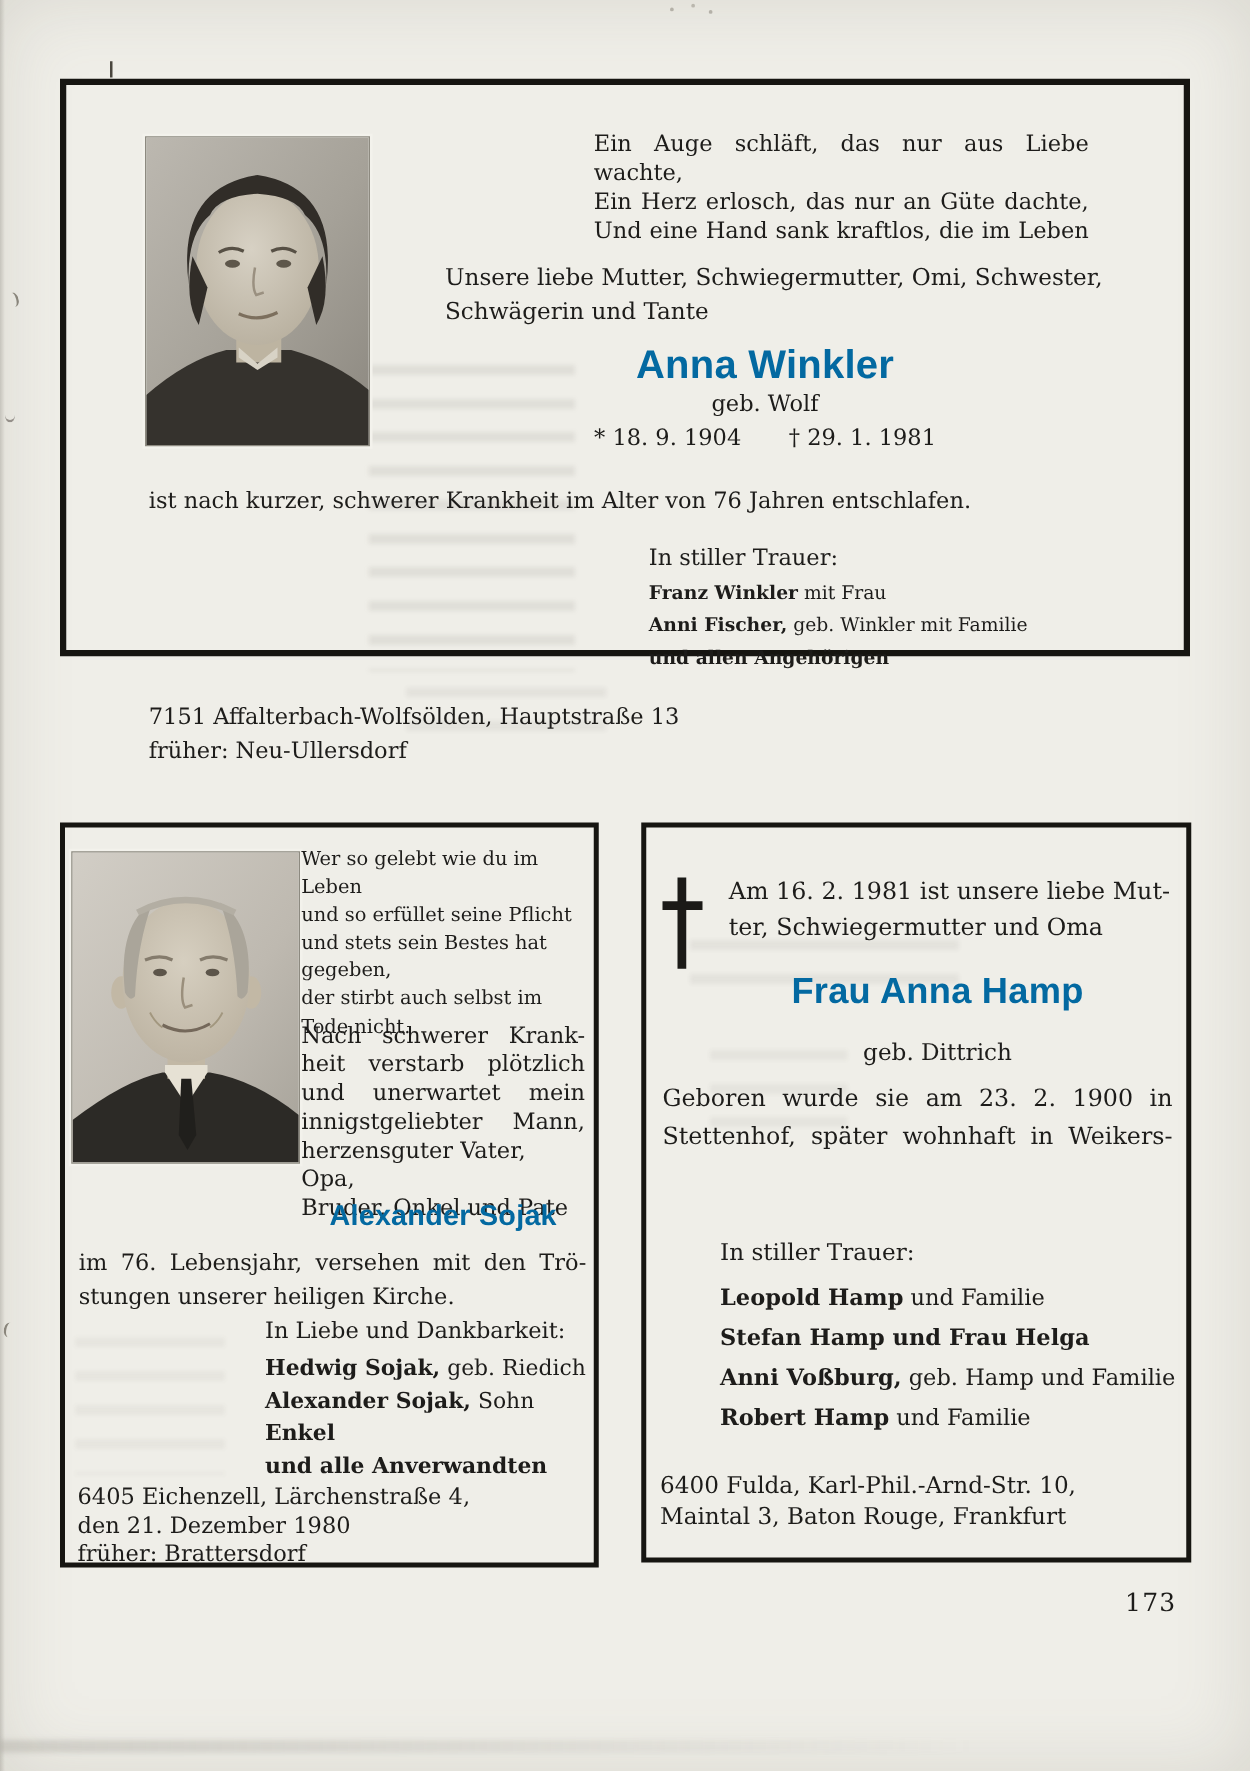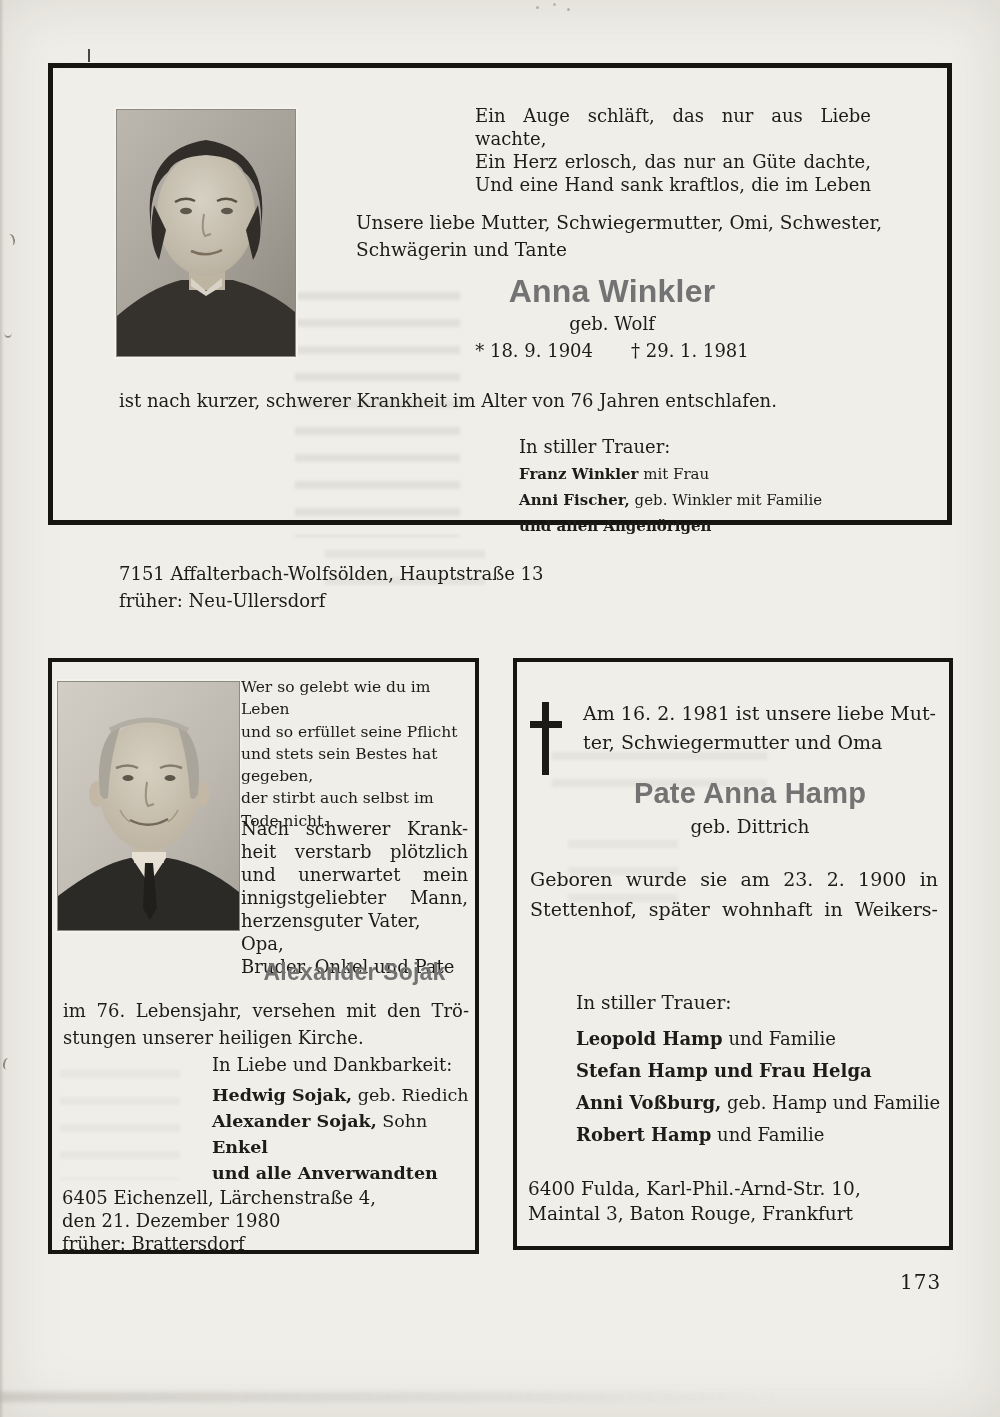--- a/index.html
+++ b/index.html
@@ -14,21 +14,21 @@
   #box-sojak{left:48px;top:658px;width:431px;height:596px;border-width:4px;}
   #box-hamp{left:513px;top:658px;width:440px;height:592px;border-width:4px;}
   .abs{position:absolute;}
   
   .photo{position:absolute;outline:1px solid #8d8a80;box-shadow:0 0 0 3px #f3f2ec;}
   .photo svg{display:block;width:100%;height:100%;}
   
   .poem-line{text-align:justify;text-align-last:justify;}
   .jline{text-align:justify;text-align-last:justify;}
   .center{text-align:center;}
-  .headline{font-family:"Liberation Sans", sans-serif;font-weight:700;letter-spacing:.2px;color:#737373;}
+  .headline{font-family:"Liberation Sans", sans-serif;font-weight:700;letter-spacing:.2px;color:#0369a1;}
   .b{font-weight:700;}
   .m-line{white-space:pre-wrap;}
   
   .cross-v{position:absolute;background:#1b1a17;}
   .cross-h{position:absolute;background:#1b1a17;}
   
   .bleed{position:absolute;pointer-events:none;filter:blur(1.5px);
     background:repeating-linear-gradient(180deg, rgba(100,96,86,.10) 0 8px, rgba(100,96,86,0) 8px 27px);}
   .speck{position:absolute;pointer-events:none;}
   .scan-edge-left{position:absolute;left:0;top:0;width:4px;height:1417px;background:linear-gradient(90deg,rgba(130,127,118,.30),rgba(130,127,118,0));pointer-events:none;}
@@ -210,22 +210,22 @@
       <div class="cross-v" style="left:25px;top:40px;width:7px;height:73px;"></div>
       <div class="cross-h" style="left:13px;top:59px;width:32px;height:7px;"></div>
     </div>
 
     <div class="abs" style="left:66px;top:37px;width:353px;font-size:19px;line-height:29px;">
       <div class="jline">Am 16. 2. 1981 ist unsere liebe Mut-</div>
       <div>ter, Schwiegermutter und Oma</div>
     </div>
 
     <div class="abs center" style="left:26px;top:115px;width:414px;">
-      <div class="headline" style="font-size:29px;line-height:33px;">Pate Anna Hamp</div>
-      <div style="font-size:18.5px;line-height:24px;margin-top:5px;">geb. Dittrich</div>
+      <div class="headline" style="font-size:29px;line-height:33px;">Frau Anna Hamp</div>
+      <div style="font-size:18.5px;line-height:24px;margin-top:21px;">geb. Dittrich</div>
     </div>
 
     <div class="abs" style="left:13px;top:203px;width:408px;font-size:19px;line-height:29.5px;">
       <div class="jline">Geboren wurde sie am 23. 2. 1900 in</div>
       <div class="jline">Stettenhof, später wohnhaft in Weikers-</div>
     </div>
 
     <div class="abs" style="left:59px;top:330px;font-size:18.5px;">In stiller Trauer:</div>
 
     <div class="abs" style="left:59px;top:361px;font-size:18px;line-height:32px;">

